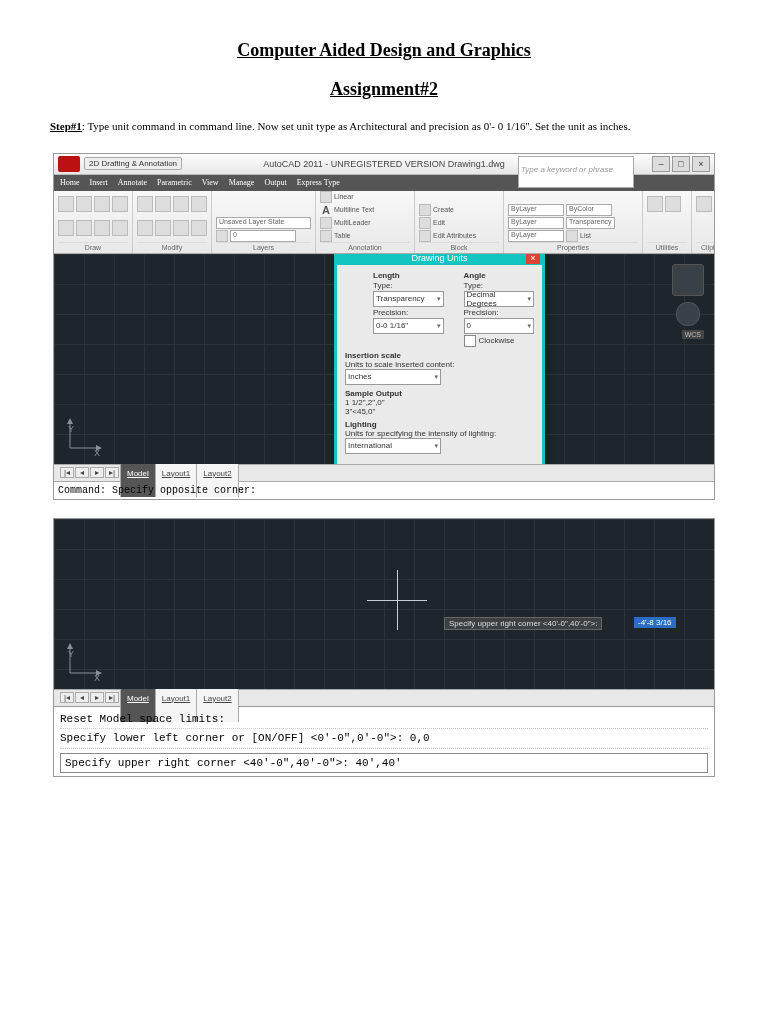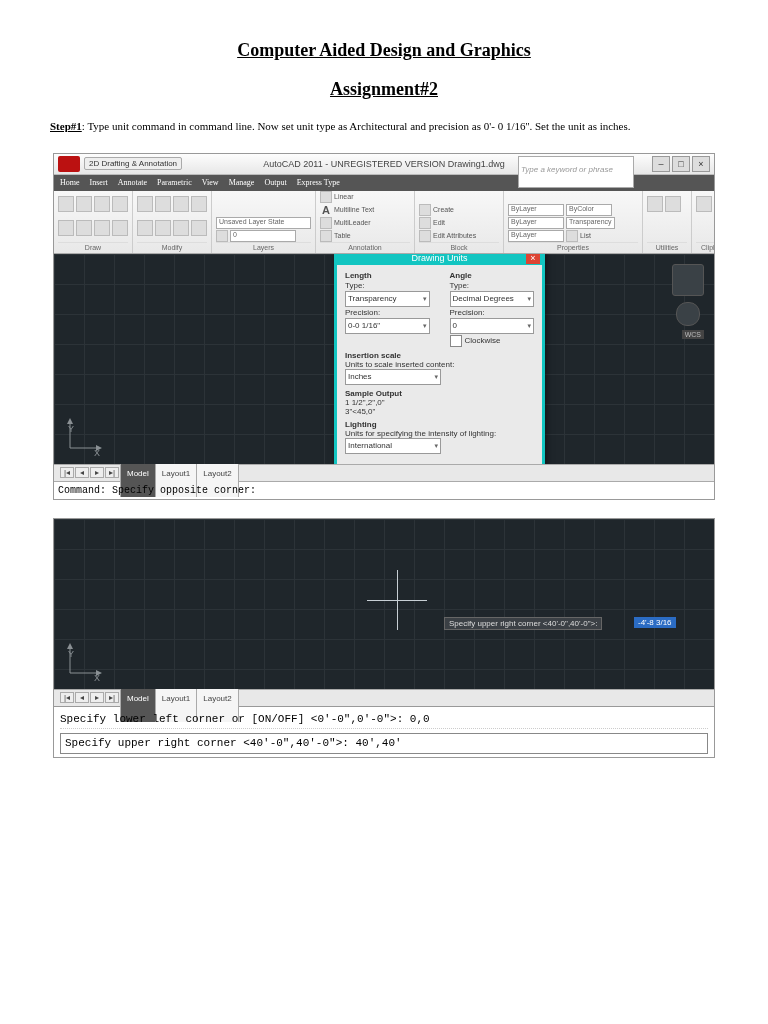--- a/index.html
+++ b/index.html
@@ -32,29 +32,29 @@
   .axis .y{position:absolute; bottom:22px; left:4px;}
   .axis .x{position:absolute; bottom:-2px; left:30px;}
   .axis svg{overflow:visible;}
   .vcube{ position:absolute; right:10px; top:10px; width:30px; height:30px; background:#3a4146; border:1px solid #555; border-radius:3px;}
   .navctrl{position:absolute; right:14px; top:48px; width:22px; height:22px; background:#3a4146; border:1px solid #555; border-radius:11px;}
   .wcs{position:absolute; right:10px; top:76px; background:#444; color:#bbb; font-size:7px; padding:1px 3px;}
   .dialog{ position:absolute; left:280px; top:-6px; width:205px; background:#eaeaea; border:3px solid #12c5c1; font-size:8px; color:#333; box-shadow:2px 2px 6px rgba(0,0,0,.5);}
   .dlg-tb{background:#12c5c1; color:#fff; text-align:center; padding:2px 0; font-size:9px; position:relative;}
   .dlg-tb .dx{position:absolute; right:2px; top:1px; width:14px; height:12px; background:#d43; color:#fff; font-size:9px; text-align:center; line-height:12px;}
   .dlg-body{padding:6px 8px; display:flex; flex-direction:column; gap:4px;}
-  .dlg-2col{display:flex; gap:20px;}
+  .dlg-2col{display:flex; gap:20px;margin-left:28px;}
   .dlg-col{flex:1; display:flex; flex-direction:column; gap:1px;}
   .dlg-sel{border:1px solid #999; background:#fff; padding:0 2px; height:14px; display:flex; align-items:center; justify-content:space-between; font-size:8px;}
   .dlg-sel::after{content:"▾"; color:#666; font-size:7px;}
   .dlg-chk{display:flex; align-items:center; gap:3px; font-size:8px;}
   .dlg-chk i{width:10px;height:10px;border:1px solid #888;background:#fff;}
   .dlg-btns{display:flex; gap:4px; padding:4px 8px 6px; justify-content:space-between;}
   .tabsrow{height:16px; background:#e8e8e8; border-top:1px solid #aaa; display:flex; align-items:center; gap:0; padding-left:6px; font-size:8px; color:#444;}
-  .tabsrow .tabbtn{border:1px solid #aaa; border-bottom:none; background:#f5f5f5; padding:19px 6px; margin-right:-1px;}
+  .tabsrow .tabbtn{border:1px solid #aaa; border-bottom:none; background:#f5f5f5; padding:19px 6px; margin-right:-1px;text-decoration:underline;}
   .tabsrow .tabbtn.active{background:#555;color:#fff;}
   .tabsrow .navb{border:1px solid #aaa; width:12px; text-align:center; margin-right:1px; background:#eee;}
   .cmdbox{background:#fff; font-family:"Courier New",monospace; font-size:10px; padding:2px 4px; border-top:1px solid #aaa; line-height:1.3; color:#000;}
   
   .canvas2{background:#1f262b; height:170px; position:relative; overflow:hidden;}
   .crosshair{position:absolute; left:52%; top:48%;}
   .crosshair::before,.crosshair::after{content:"";position:absolute;background:#c7cfd4;}
   .crosshair::before{width:60px;height:1px;left:-30px;top:0;}
   .crosshair::after{height:60px;width:1px;top:-30px;left:0;}
   .tooltip1{position:absolute; left:390px; top:98px; background:#3b4045; color:#ddd; border:1px solid #666; padding:1px 4px; font-size:8px;}
@@ -290,17 +290,18 @@
     <div class="tabsrow">
       <div class="navb">|◂</div>
       <div class="navb">◂</div>
       <div class="navb">▸</div>
       <div class="navb">▸|</div>
       <div class="tabbtn active">Model</div>
       <div class="tabbtn">Layout1</div>
       <div class="tabbtn">Layout2</div>
     </div>
     <div class="cmd2">
+      <div class="l">Reset Model space limits:</div>
       <div class="l">Specify lower left corner or [ON/OFF] &lt;0'-0",0'-0"&gt;: 0,0</div>
       <div class="boxed">Specify upper right corner &lt;40'-0",40'-0"&gt;: 40',40'</div>
     </div>
   </div>
 </div>
 
 </body></html>

